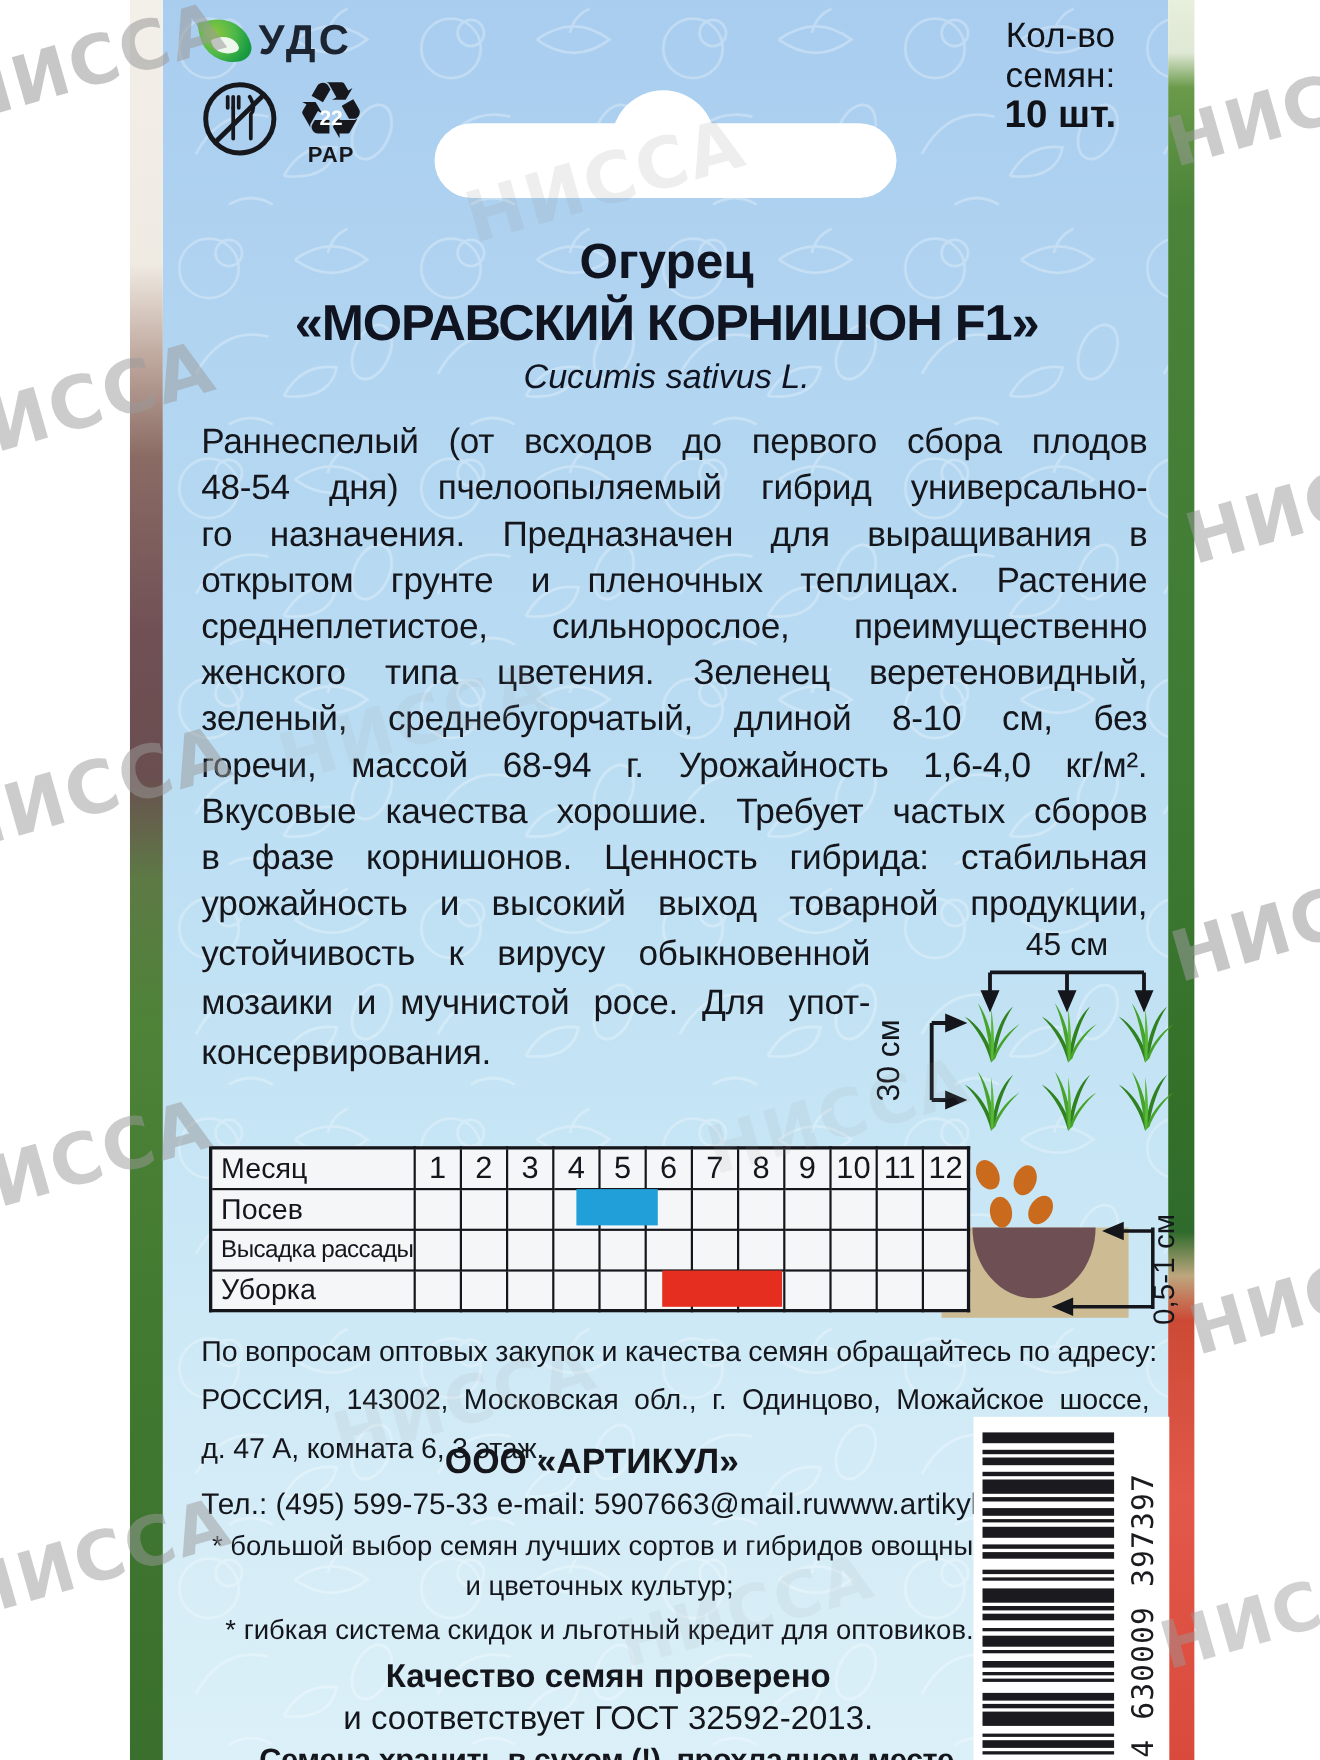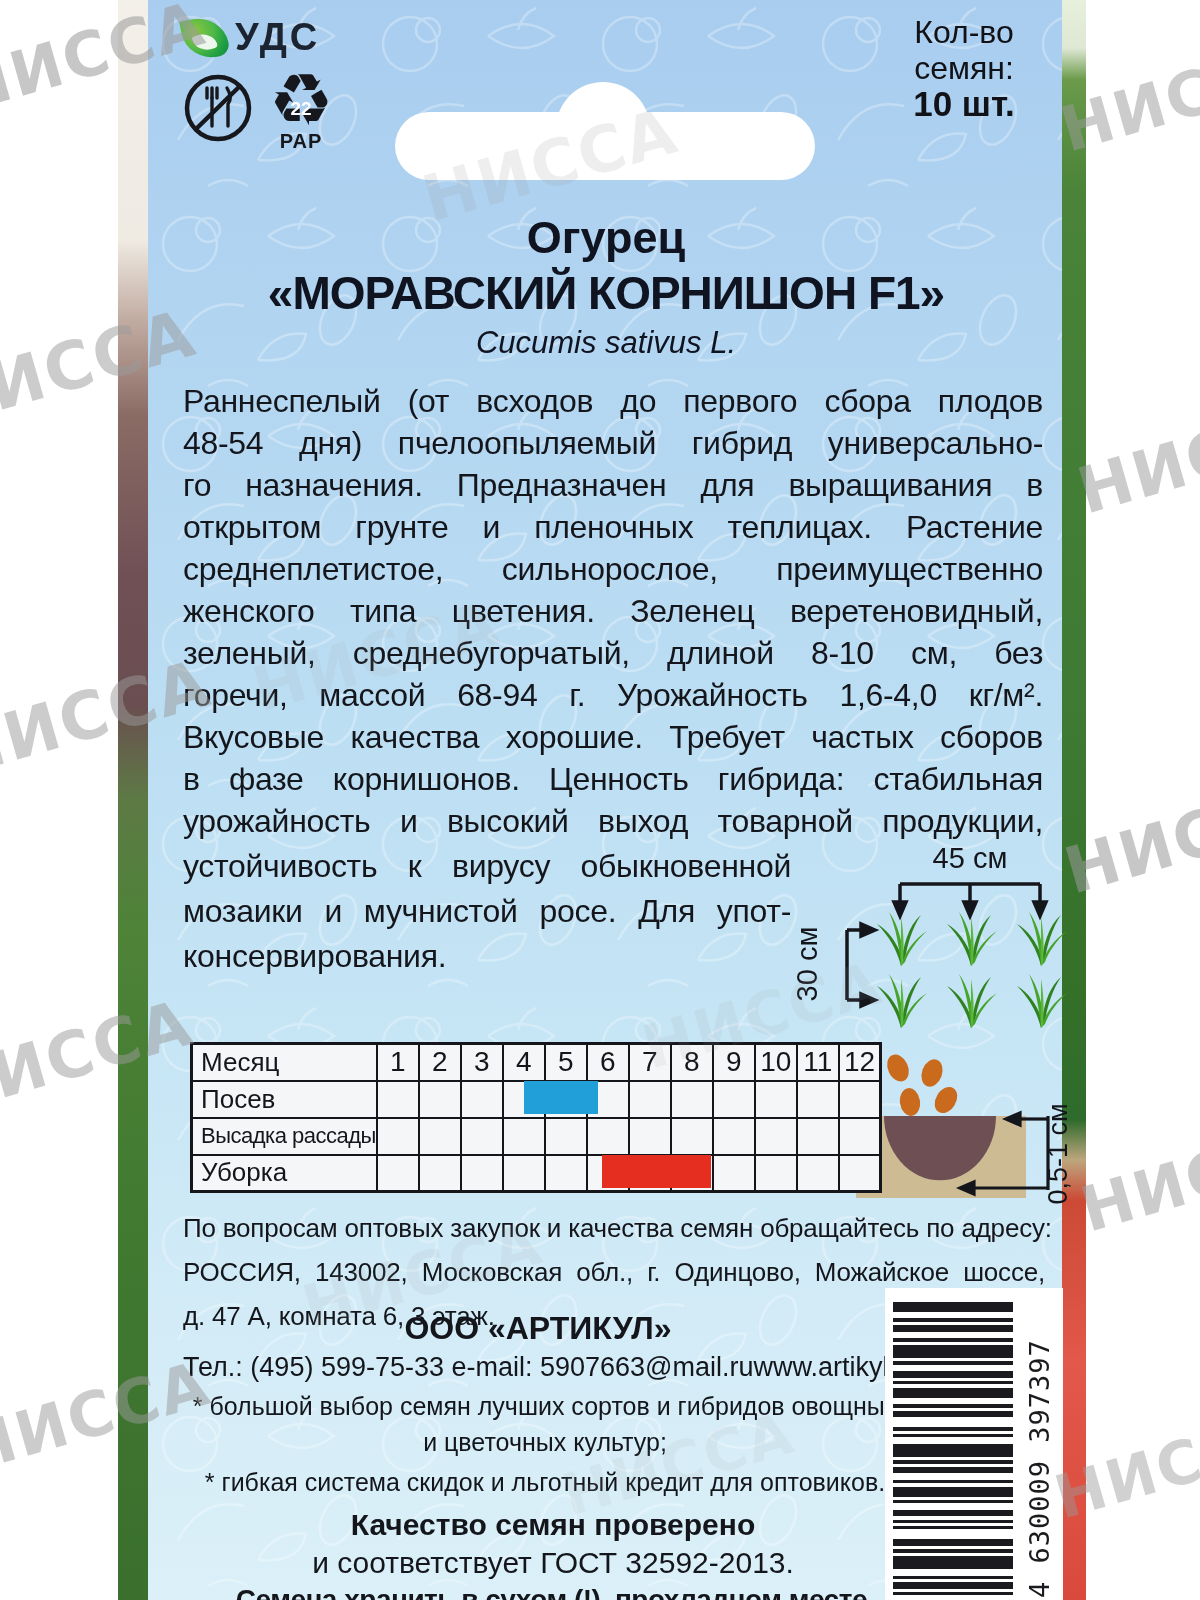--- a/index.html
+++ b/index.html
@@ -26,21 +26,21 @@
   }
   #back-panel{
     position:absolute;left:30px;top:0;width:914px;height:1600px;
     background:linear-gradient(180deg,#a9cdef 0%,#b2d5f1 22%,#bcdef3 45%,#c6e5f5 65%,#d4ecf7 85%,#dbf0f8 100%);
   }
   #doodles{position:absolute;left:30px;top:0;width:914px;height:1600px;opacity:.5;pointer-events:none;}
   
   .slot-bump{position:absolute;background:#fff;border-radius:48px 48px 0 0;}
   .slot-main{position:absolute;background:#fff;border-radius:36px;}
   
-  #uds{position:absolute;left:183px;top:16px;display:flex;align-items:flex-end;gap:8px;}
+  #uds{position:absolute;left:183px;top:16px;display:flex;align-items:flex-start;gap:8px;}
   #uds .leaf{
     width:44px;height:42px;border-radius:4% 75% 30% 75%;transform:rotate(-12deg);
     background:radial-gradient(circle at 30% 30%, #8dc63f 0%, #4db848 45%, #1e9e43 75%, #0d8a3a 100%);
     position:relative;
   }
   #uds .leaf:after{
     content:"";position:absolute;left:10px;top:16px;width:22px;height:18px;
     background:#eef7ee;border-radius:10% 80% 20% 80%;transform:rotate(-8deg);
   }
   #uds .uds-text{font-size:38px;font-weight:bold;letter-spacing:3px;color:#1b2430;}

